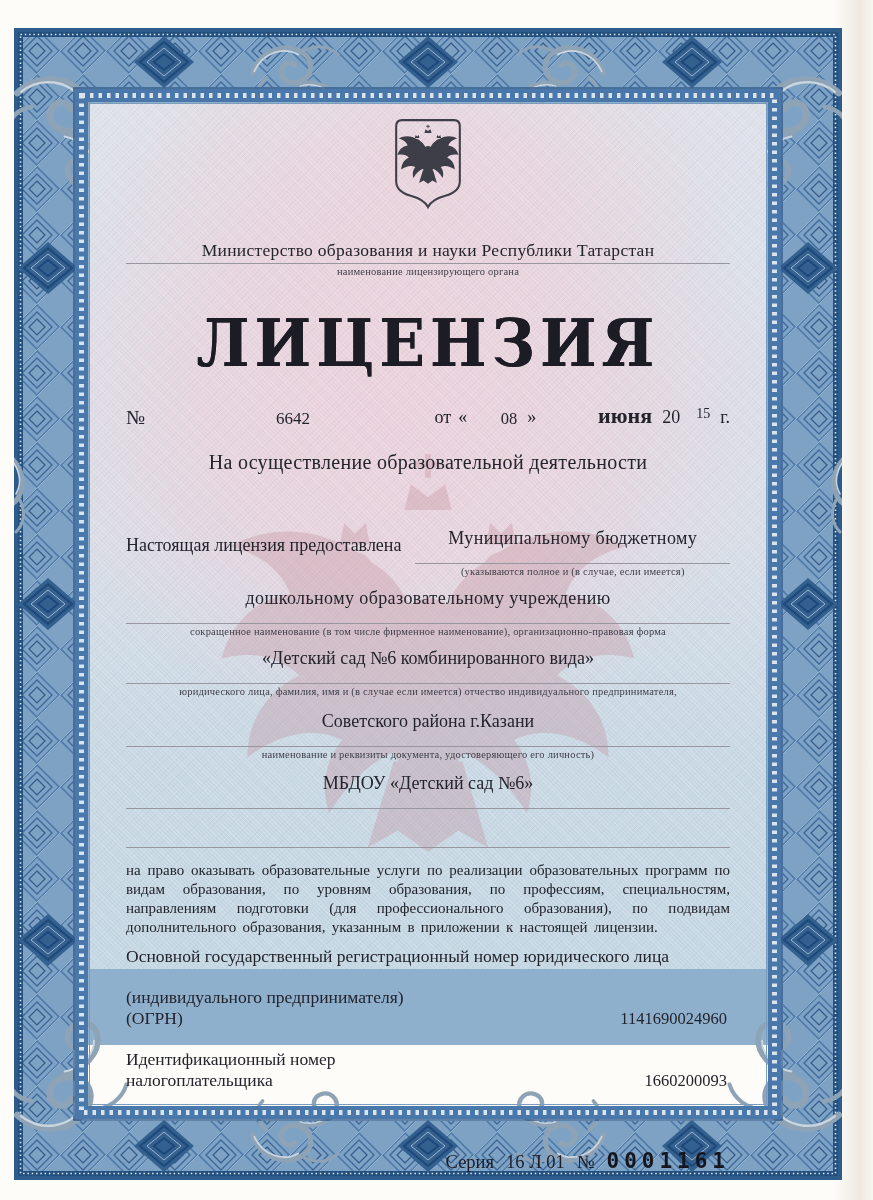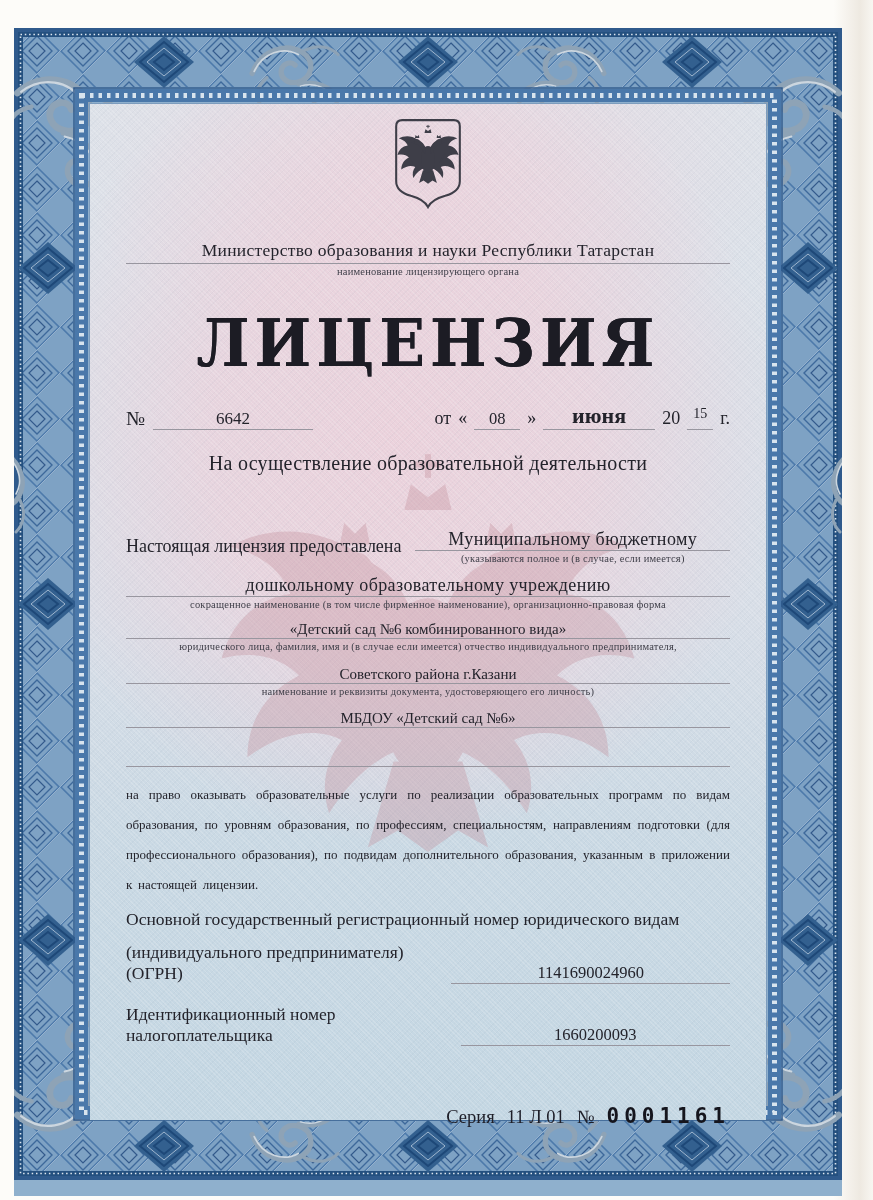--- a/index.html
+++ b/index.html
@@ -3,21 +3,21 @@
 <meta charset="utf-8">
 <style>
   html,body{margin:0;padding:0;}
   body{
     width:873px;height:1200px;position:relative;overflow:hidden;
     background:linear-gradient(90deg,#fdfcf9 0,#fdfcf9 95.5%,#eee9e1 98.5%,#f8f6f1 100%);
     font-family:"Liberation Serif","DejaVu Serif",serif;
     color:#23232b;
   }
   .cert{
-    position:absolute;left:14px;top:28px;width:828px;height:1168px;
+    position:absolute;left:14px;top:28px;width:828px;height:1017px;
     background:#8fb0cd;
   }
   .frame{position:absolute;inset:0;display:block;}
   
   .inner{
     position:absolute;inset:76px;
     background:
       radial-gradient(ellipse 56% 40% at 46% 33%, rgba(236,209,219,.95) 0%, rgba(236,209,219,.75) 50%, rgba(236,209,219,0) 100%),
       radial-gradient(ellipse 62% 24% at 50% 6%, rgba(235,212,221,.8) 0%, rgba(235,212,221,0) 85%),
       linear-gradient(180deg,#dde2e9 0%,#d8dee7 50%,#cad9e4 72%,#c4d7e3 100%);
@@ -45,52 +45,52 @@
   .title{
     margin-top:30px;text-align:center;
     font-family:"DejaVu Serif","Liberation Serif",serif;font-weight:700;
     font-size:60px;line-height:66px;letter-spacing:5px;color:#1c1c24;
     transform:scaleY(1.1);transform-origin:top center;
     text-shadow:0 0 .6px #1c1c24;
   }
 
   .num-row{margin-top:32px;display:flex;align-items:flex-end;font-size:18px;}
   .no-label{font-size:20px;}
-  .fill{display:inline-flex;flex-direction:column;justify-content:flex-end;vertical-align:bottom;}
+  .fill{display:inline-flex;flex-direction:row;justify-content:flex-end;vertical-align:bottom;}
   .fill .val{text-align:center;line-height:1;padding:0 3px 2px 3px;}
   .fill .rl{border-bottom:1px solid #98969f;}
   .fill-no{width:160px;margin-left:8px;font-size:17px;}
   .date-group{margin-left:auto;display:flex;align-items:flex-end;gap:7px;}
   .fill-day{width:46px;font-size:16.5px;}
   .fill-month{width:112px;font-size:22px;font-weight:bold;}
   .fill-year{width:26px;font-size:14px;}
   .fill-year .val{padding-bottom:8px;font-family:Liberation Serif, serif;}
   .q{padding-bottom:1px;}
 
   .subtitle{margin-top:22px;text-align:center;font-size:20px;letter-spacing:.3px;}
 
   .grant-row{margin-top:54px;display:flex;align-items:flex-start;}
   .grant-label{font-size:18px;white-space:nowrap;padding-top:7px;}
   .grant-fill{flex:1;margin-left:14px;}
-  .fline{border-bottom:1px solid #98969f;text-align:center;padding-bottom:0;}
-  .v17{font-size:15px;}
+  .fline{border-bottom:1px solid #98969f;text-align:center;padding-bottom:14px;}
+  .v17{font-size:18px;}
   .v18{font-size:18px;letter-spacing:.4px;}
 
   .block{margin-top:11px;}
   .block .fline{margin-top:2px;}
   .blank-rule{border-bottom:1px solid #98969f;height:38px;}
 
   .paragraph{
-    margin-top:13px;font-size:13px;line-height:30px;
+    margin-top:13px;font-size:15px;line-height:19px;
     text-align:justify;text-align-last:left;word-spacing:2.5px;
   }
   .ogrn-intro{margin-top:9px;font-size:17.5px;}
   .pair-row{display:flex;align-items:flex-end;font-size:17.5px;}
   .pair-row .fill{width:290px;margin-left:auto;font-size:16.5px;}
-  .ogrn-row{margin-top:12px;justify-content:center;}
+  .ogrn-row{margin-top:20px;justify-content:center;}
   .inn-row{margin-top:20px;}
 
   .series-row{
     margin-top:58px;display:flex;justify-content:flex-end;align-items:flex-end;
     gap:12px;font-size:18.5px;color:#1e1e28;
   }
   .series-number{
     font-family:"DejaVu Sans Mono",monospace;font-weight:700;
     font-size:21px;letter-spacing:5px;color:#15151d;
   }
@@ -262,40 +262,40 @@
       </div>
 
       <div class="block" style="margin-top:13px;">
         <div class="fline v17">МБДОУ «Детский сад №6»</div>
       </div>
 
       <div class="blank-rule"></div>
 
       <div class="paragraph">на право оказывать образовательные услуги по реализации образовательных программ по видам образования, по уровням образования, по профессиям, специальностям, направлениям подготовки (для профессионального образования), по подвидам дополнительного образования, указанным в приложении к настоящей лицензии.</div>
 
-      <div class="ogrn-intro">Основной государственный регистрационный номер юридического видам</div>
+      <div class="ogrn-intro">Основной государственный регистрационный номер юридического лица</div>
 
       <div class="pair-row ogrn-row">
         <span>(индивидуального предпринимателя) (ОГРН)</span>
         <span class="fill">
           <span class="val">1141690024960</span>
           <span class="rl"></span>
         </span>
       </div>
 
       <div class="pair-row inn-row">
         <span>Идентификационный номер налогоплательщика</span>
         <span class="fill">
           <span class="val">1660200093</span>
           <span class="rl"></span>
         </span>
       </div>
 
       <div class="series-row">
         <span>Серия</span>
-        <span>11 Л 01</span>
+        <span>16 Л 01</span>
         <span>№</span>
         <span class="series-number">0001161</span>
       </div>
 
     </div>
   </div>
 </div>
 
 </body></html>

